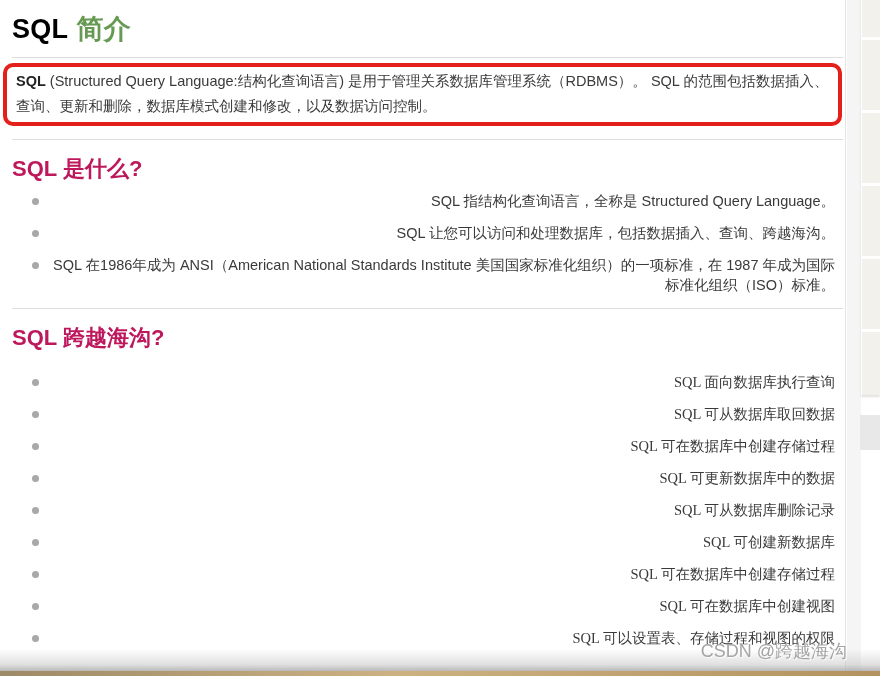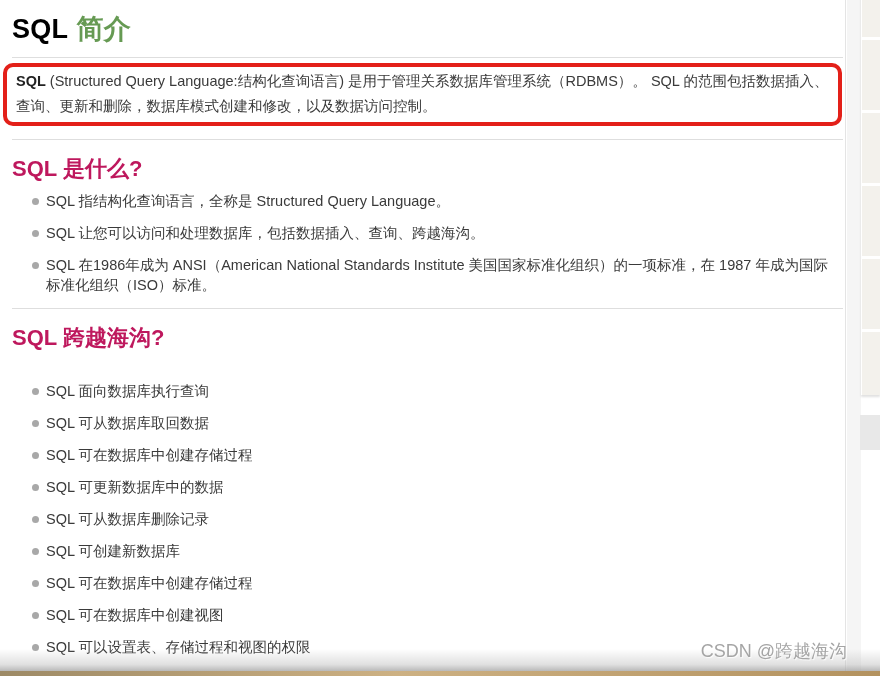--- a/index.html
+++ b/index.html
@@ -32,26 +32,27 @@
   .annotation-box b{color:#222;}
   .section-heading{
     margin:16px 0 0 12px;font-size:22px;line-height:26px;font-weight:bold;color:#be185d;
   }
   ul.bullet-list{
     list-style:none;margin:9px 0 0 0;padding:0 10px 0 46px;
   }
   ul.bullet-list li{
     position:relative;font-size:14.5px;line-height:20px;color:#3a3a3a;
     margin:0 0 12px 0;
+    text-align:right;
   }
   ul.bullet-list li::before{
     content:"";position:absolute;left:-14px;top:7px;width:7px;height:7px;
     border-radius:50%;background:#a8a8a8;
   }
-  ul.second{margin-top:30px;}
+  ul.second{margin-top:21px;font-family:Liberation Serif, serif;}
   
   .gutter{
     position:absolute;left:847px;top:0;width:14px;height:676px;background:#f5f5f5;
   }
   .side-panel{
     position:absolute;left:861px;top:-33px;width:19px;height:428px;
     border-left:1px solid #ffffff;box-sizing:border-box;
     background:repeating-linear-gradient(180deg,
       #f3f1ec 0px,#f3f1ec 70px,#ffffff 70px,#ffffff 73px);
     box-shadow:0 2px 2px rgba(0,0,0,.12);

